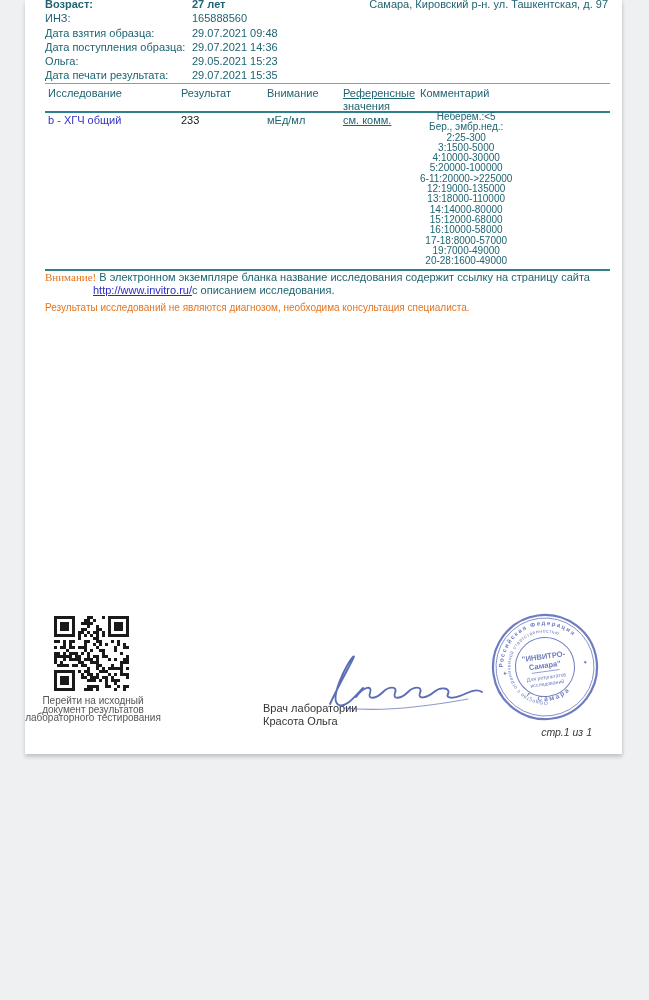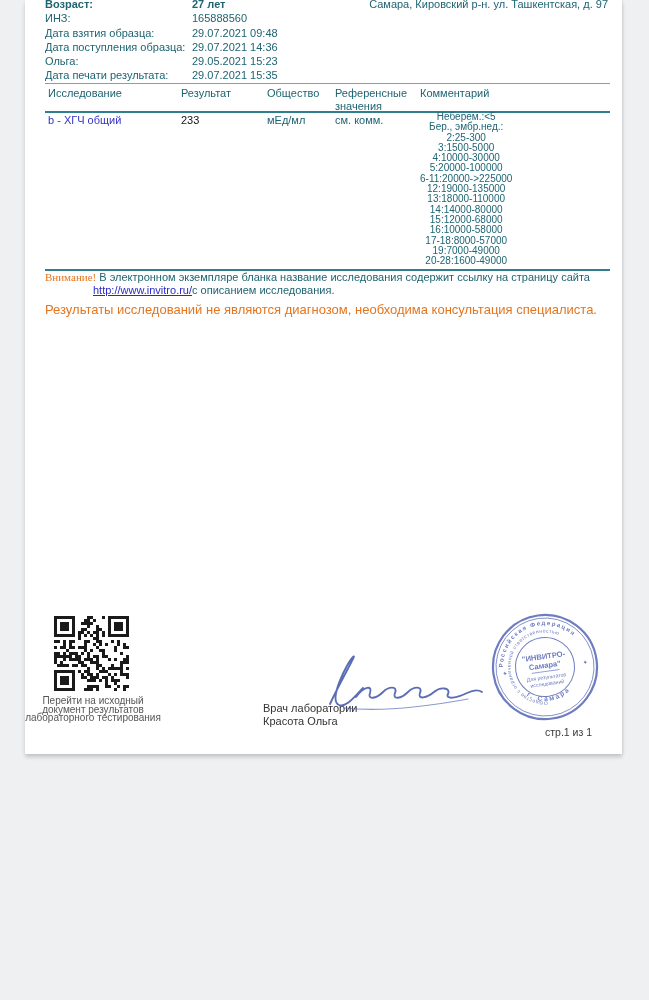--- a/index.html
+++ b/index.html
@@ -24,39 +24,39 @@
   .info-row .lbl{width:147px;flex:0 0 147px;}
   .info-row.first .lbl,.info-row.first .val{font-weight:bold;}
   .address{position:absolute;top:-3px;right:14px;font-size:11px;line-height:14px;}
   
   .rule{position:absolute;left:20px;right:12px;background:#2f7f8e;}
   .rule.r1{top:83px;height:1px;background:#6fa9b3;}
   .rule.r2{top:111px;height:2px;}
   .rule.r3{top:269px;height:2px;}
   
   .cell{position:absolute;font-size:11px;line-height:13px;}
-  .c1{left:23px;}  .c2{left:156px;} .c3{left:242px;} .c4{left:310px;width:74px;} .c5{left:395px;}
+  .c1{left:23px;}  .c2{left:156px;} .c3{left:242px;} .c4{left:318px;width:74px;text-decoration:underline;} .c5{left:395px;}
   .hdr{top:87px;color:#1e6472;}
   .row{top:114px;}
   .test-name{color:#3434c4;}
   .result-val{color:#141414;font-weight:normal;}
   .comment{top:112px;font-size:10px;line-height:10.3px;white-space:pre-line;text-align:center;}
   
   .attention{position:absolute;left:20px;top:271px;width:556px;font-size:11px;line-height:13px;margin:0;}
   .attention .warn{color:#e4751f;font-family:Liberation Serif, serif;}
   .attention a{color:#2a2ac8;text-decoration:underline;padding-left:48px;}
-  .disclaimer{position:absolute;left:20px;top:302px;font-size:13px;color:#e4751f;}
+  .disclaimer{position:absolute;left:20px;top:302px;font-size:10px;color:#e4751f;}
   
   .qr-wrap{position:absolute;left:27px;top:614px;width:77px;}
   .qr-caption{position:absolute;top:83px;left:-34px;width:150px;text-align:center;
               font-size:10px;line-height:8.5px;color:#555;white-space:pre-line;}
   .doctor{position:absolute;left:238px;top:702px;font-size:11px;line-height:13px;color:#333;}
   .signature{position:absolute;left:295px;top:648px;}
   .stamp{position:absolute;left:465px;top:612px;transform:rotate(-8deg);opacity:.88;}
-  .page-number{position:absolute;right:30px;top:726px;font-size:10.5px;color:#3a3a3a;}
+  .page-number{position:absolute;right:30px;top:726px;font-size:10.5px;color:#3a3a3a;font-style:italic;}
 </style>
 </head>
 <body>
 
 <div class="page">
 
   <div class="info-block">
     <div class="info-row first">
       <span class="lbl">Возраст:</span>
       <span class="val">27 лет</span>
@@ -80,21 +80,21 @@
     <div class="info-row">
       <span class="lbl">Дата печати результата:</span>
       <span class="val">29.07.2021 15:35</span>
     </div>
   </div>
   <div class="address">Самара, Кировский р-н. ул. Ташкентская, д. 97</div>
 
   <div class="rule r1"></div>
   <div class="cell hdr c1">Исследование</div>
   <div class="cell hdr c2">Результат</div>
-  <div class="cell hdr c3">Общество</div>
+  <div class="cell hdr c3">Внимание</div>
   <div class="cell hdr c4">Референсные значения</div>
   <div class="cell hdr c5">Комментарий</div>
   <div class="rule r2"></div>
 
   <div class="cell row c1 test-name">b - ХГЧ общий</div>
   <div class="cell row c2 result-val">233</div>
   <div class="cell row c3">мЕд/мл</div>
   <div class="cell row c4">см. комм.</div>
   <div class="cell comment c5">Неберем.:&lt;5
 Бер., эмбр.нед.:

